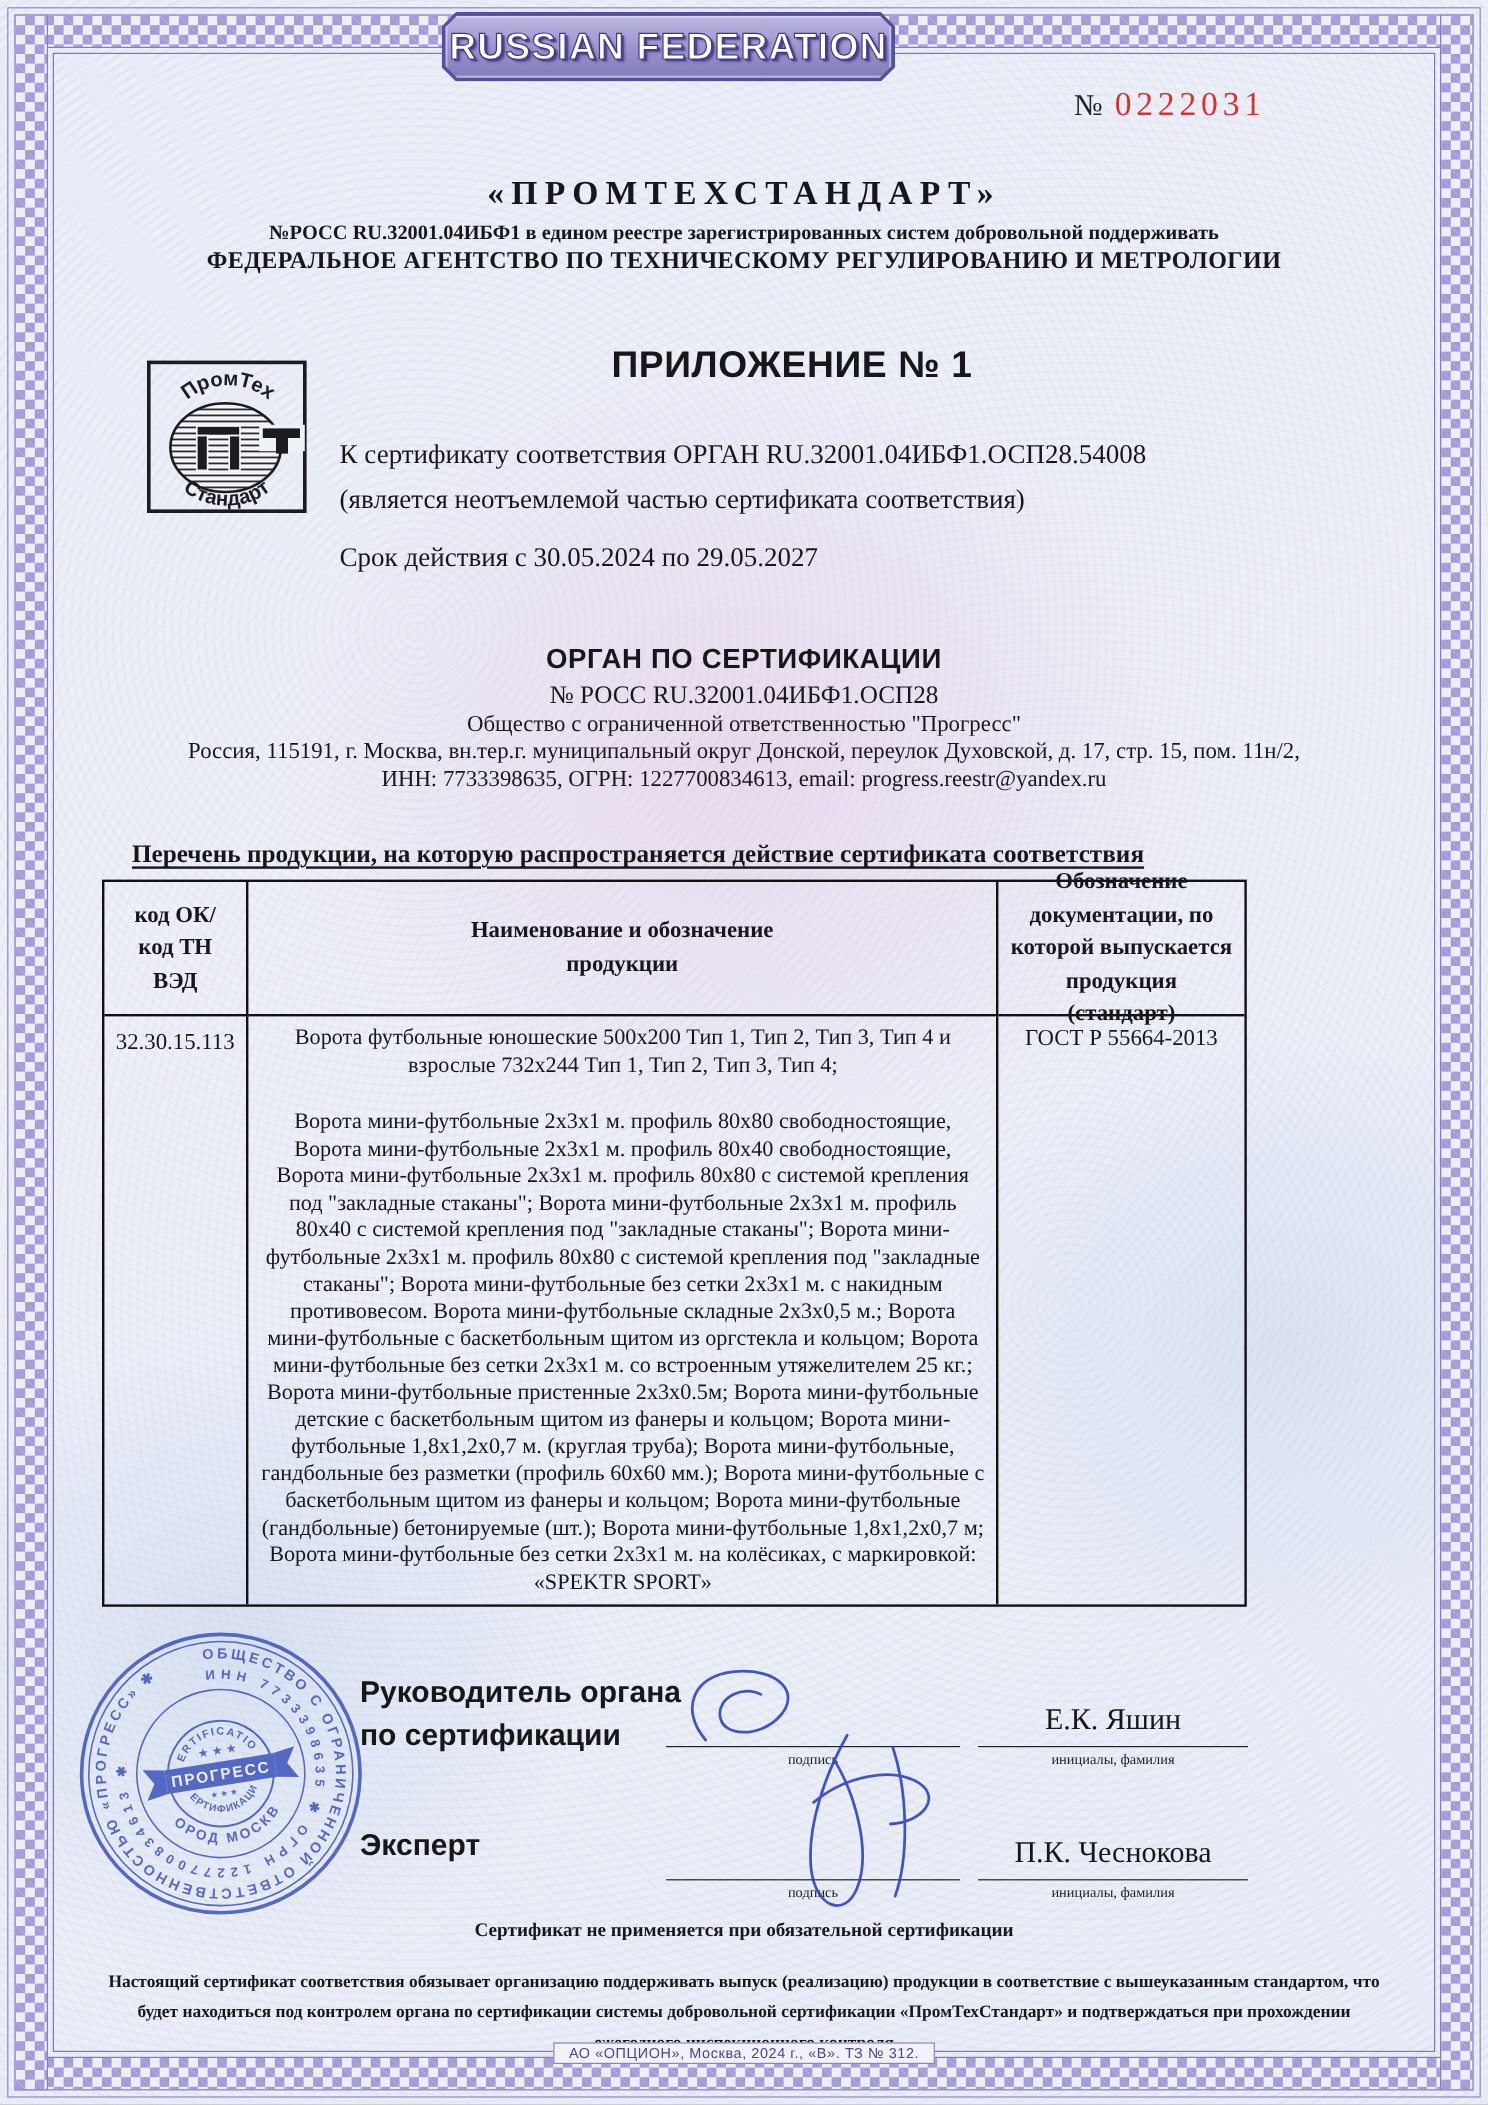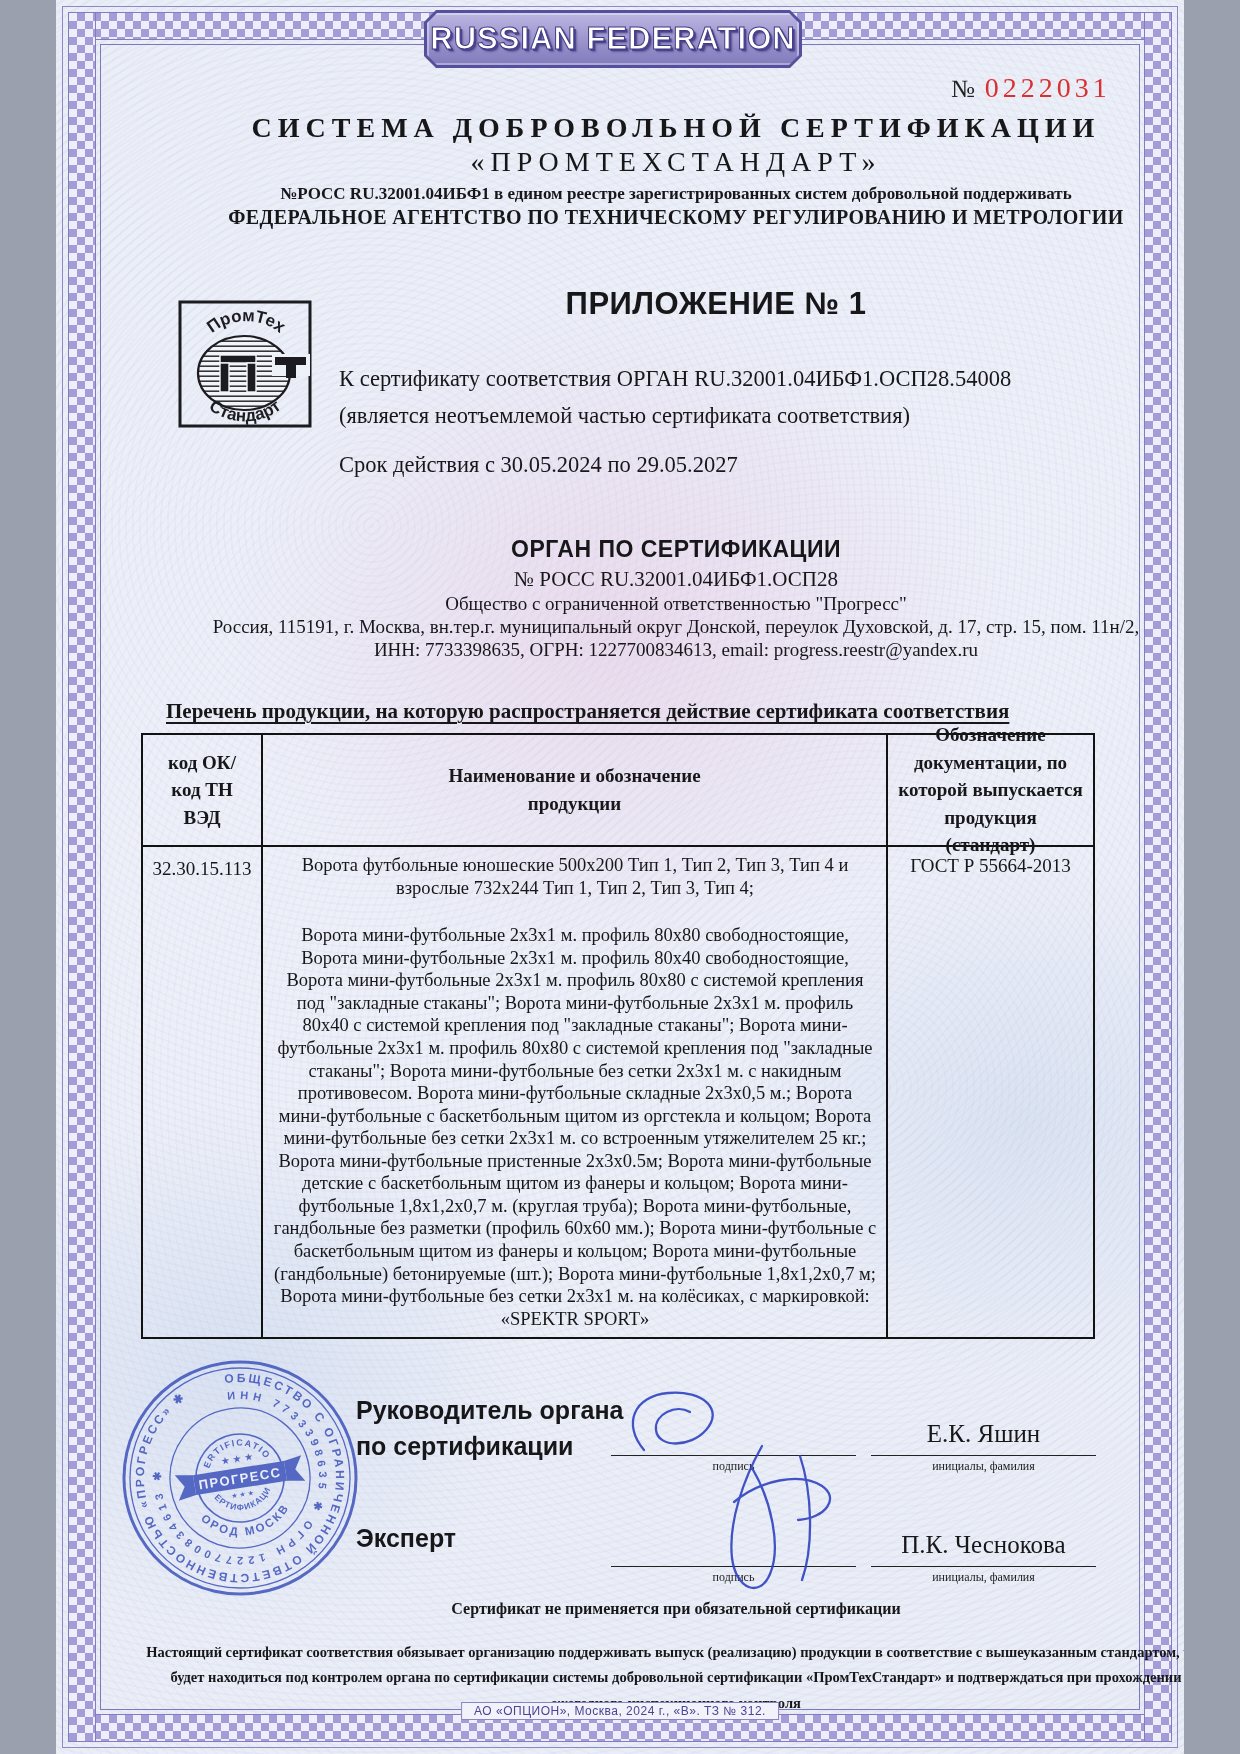--- a/index.html
+++ b/index.html
@@ -1,16 +1,16 @@
 <!DOCTYPE html>
 <html><head>
 <meta charset="utf-8">
 <style>
   html,body{margin:0;padding:0;background:#9aa0ad;}
-  .page{position:relative;width:1128px;height:1754px;margin:0 auto;overflow:hidden;
+  .page{position:relative;width:1240px;height:1754px;margin:0 auto;overflow:hidden;
         background:linear-gradient(160deg,#e9eef7 0%,#edf0f8 40%,#e8edf6 100%);
         font-family:"Liberation Serif","DejaVu Serif",serif;color:#17171a;}
   .page::before{content:"";position:absolute;inset:0;pointer-events:none;
         background:
          radial-gradient(ellipse 560px 480px at 50% 36%, rgba(226,183,218,.38), rgba(226,183,218,0) 70%),
          radial-gradient(ellipse 420px 380px at 16% 78%, rgba(150,178,222,.22), transparent 70%),
          radial-gradient(ellipse 420px 380px at 86% 64%, rgba(150,178,222,.20), transparent 70%),
          repeating-radial-gradient(circle at 28% 30%, rgba(116,146,200,.05) 0 2px, transparent 2px 7px),
          repeating-radial-gradient(circle at 72% 62%, rgba(196,130,188,.05) 0 2px, transparent 2px 7px);}
   
@@ -35,21 +35,21 @@
           display:flex;align-items:center;justify-content:center;}
   .plaque .txt{font-family:"Liberation Sans",sans-serif;font-weight:bold;font-size:31px;letter-spacing:1px;color:#fff;
           -webkit-text-stroke:1px #403a84;text-shadow:2px 2px 0 #4a4490,3px 3px 2px rgba(60,55,120,.55);white-space:nowrap;}
   
   .serial{position:absolute;left:895px;top:72px;white-space:nowrap;}
   .serial .no{font-size:25px;color:#222;}
   .serial .digits{font-size:28px;letter-spacing:4px;color:#d93030;margin-left:10px;}
   
   .cline{position:absolute;left:0;width:1240px;text-align:center;}
   .t1{top:112px;font-size:28px;font-weight:bold;letter-spacing:6px;}
-  .t2{top:146px;font-size:28px;font-weight:normal;letter-spacing:6px;}
+  .t2{top:146px;font-size:28px;font-weight:bold;letter-spacing:6px;}
   .registry{top:184px;font-size:17px;font-weight:bold;}
   .agency{top:206px;font-size:20px;font-weight:bold;letter-spacing:.4px;}
   .appendix{top:286px;left:160px;width:1000px;font-family:"Liberation Sans",sans-serif;font-weight:bold;font-size:31px;letter-spacing:.5px;}
   .to-cert{position:absolute;left:283px;top:366px;font-size:22.5px;}
   .integral{position:absolute;left:283px;top:403px;font-size:22.5px;}
   .validity{position:absolute;left:283px;top:452px;font-size:22.5px;}
   .org-title{top:536px;font-family:"Liberation Sans",sans-serif;font-weight:bold;font-size:23px;letter-spacing:.5px;}
   .org-number{top:567px;font-size:21px;}
   .org-company{top:593px;font-size:19px;}
   .org-address{top:616px;font-size:19px;}
@@ -94,21 +94,20 @@
   <div class="plaque">
     <div class="in">
       <span class="txt">RUSSIAN FEDERATION</span>
     </div>
   </div>
 
   <div class="serial">
     <span class="no">№</span><span class="digits">0222031</span>
   </div>
 
-  <div class="cline t1">СИСТЕМА ДОБРОВОЛЬНОЙ СЕРТИФИКАЦИИ</div>
   <div class="cline t2">«ПРОМТЕХСТАНДАРТ»</div>
   <div class="cline registry">№РОСС RU.32001.04ИБФ1 в едином реестре зарегистрированных систем добровольной поддерживать</div>
   <div class="cline agency">ФЕДЕРАЛЬНОЕ АГЕНТСТВО ПО ТЕХНИЧЕСКОМУ РЕГУЛИРОВАНИЮ И МЕТРОЛОГИИ</div>
   <div class="cline appendix">ПРИЛОЖЕНИЕ № 1</div>
 
   <svg class="emblem-svg" style="left:122px;top:300px;" width="134" height="128" viewBox="0 0 134 128">
     <defs>
       <pattern id="hatch" width="6" height="5" patternUnits="userSpaceOnUse">
         <rect width="6" height="5" fill="#f2f4fa"></rect>
         <line x1="0" y1="1.2" x2="6" y2="1.2" stroke="#2a2a2e" stroke-width="1.5"></line>

